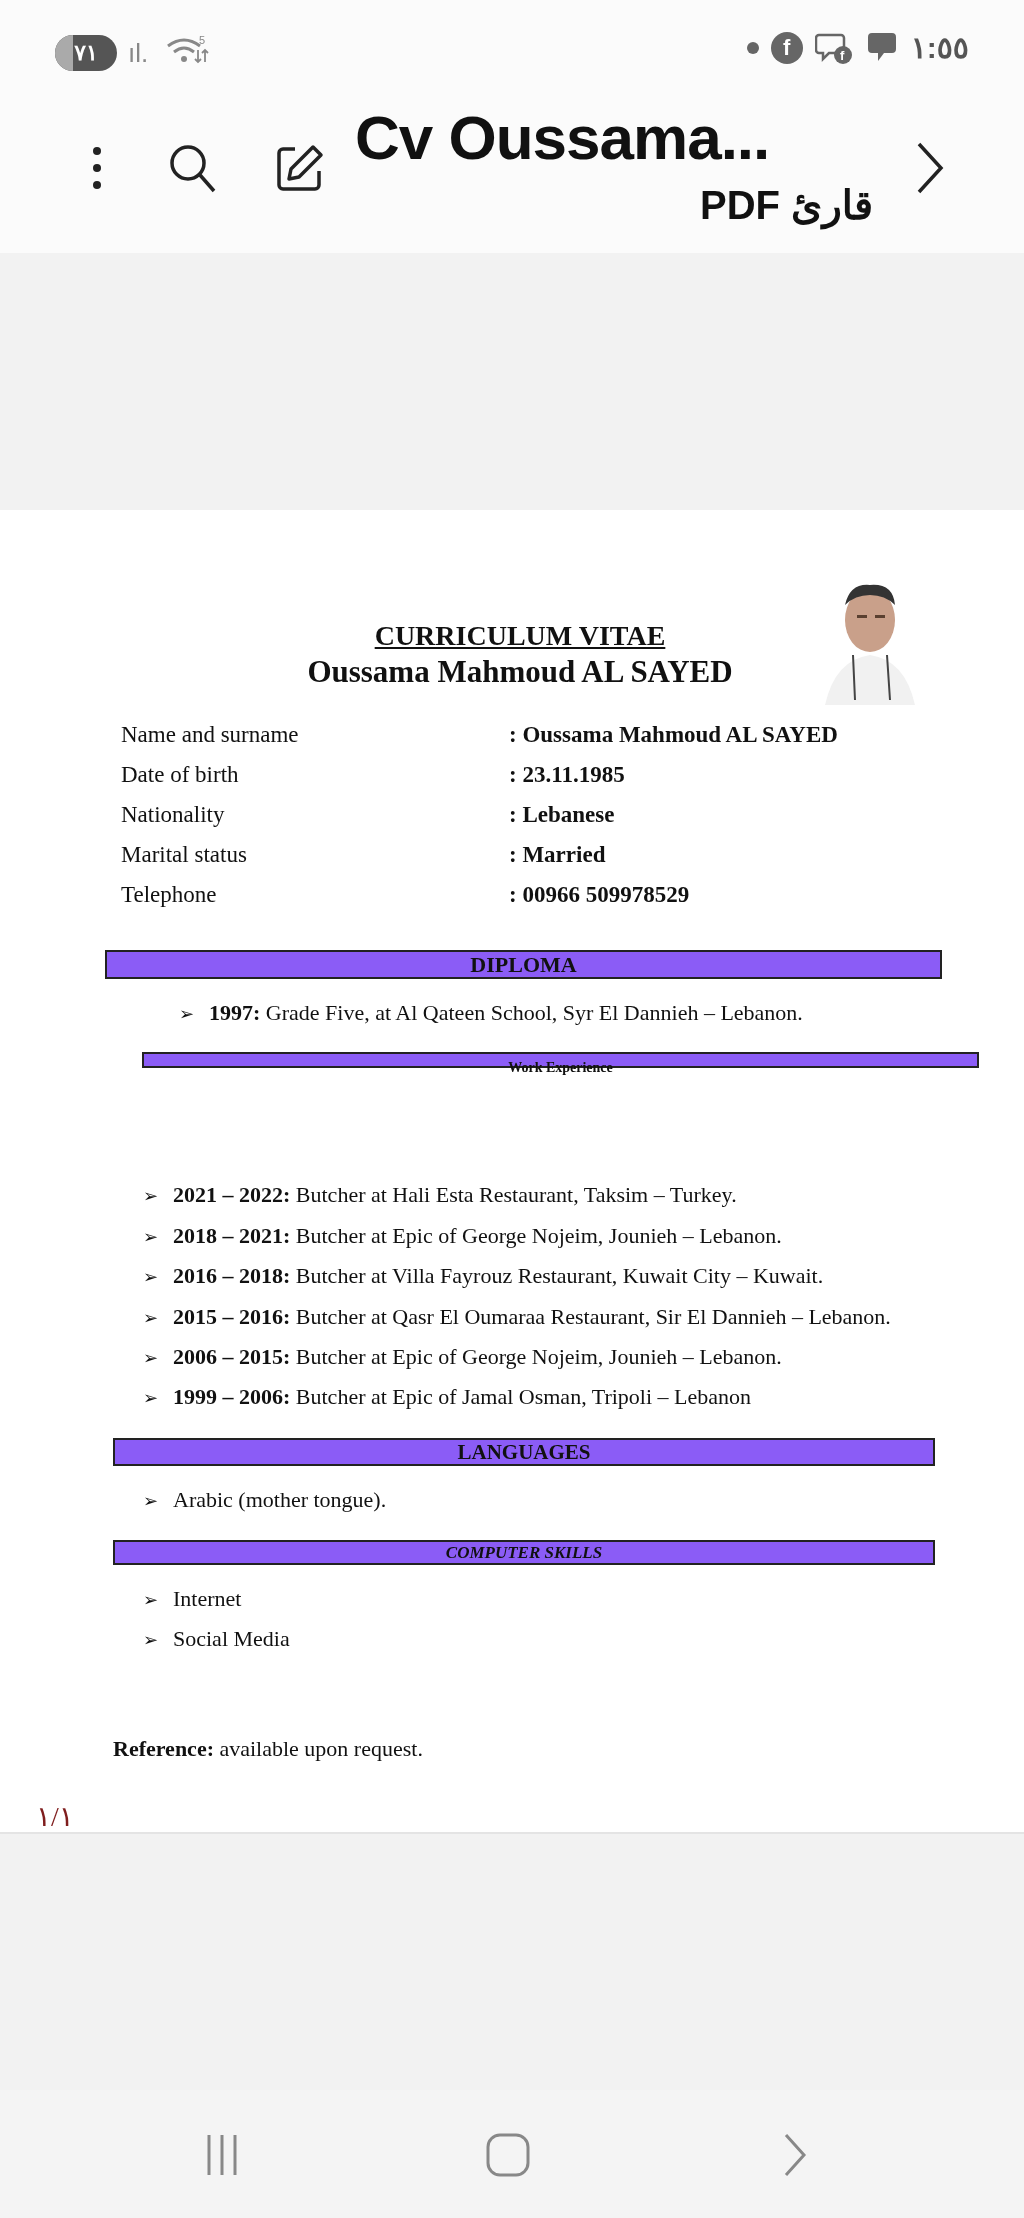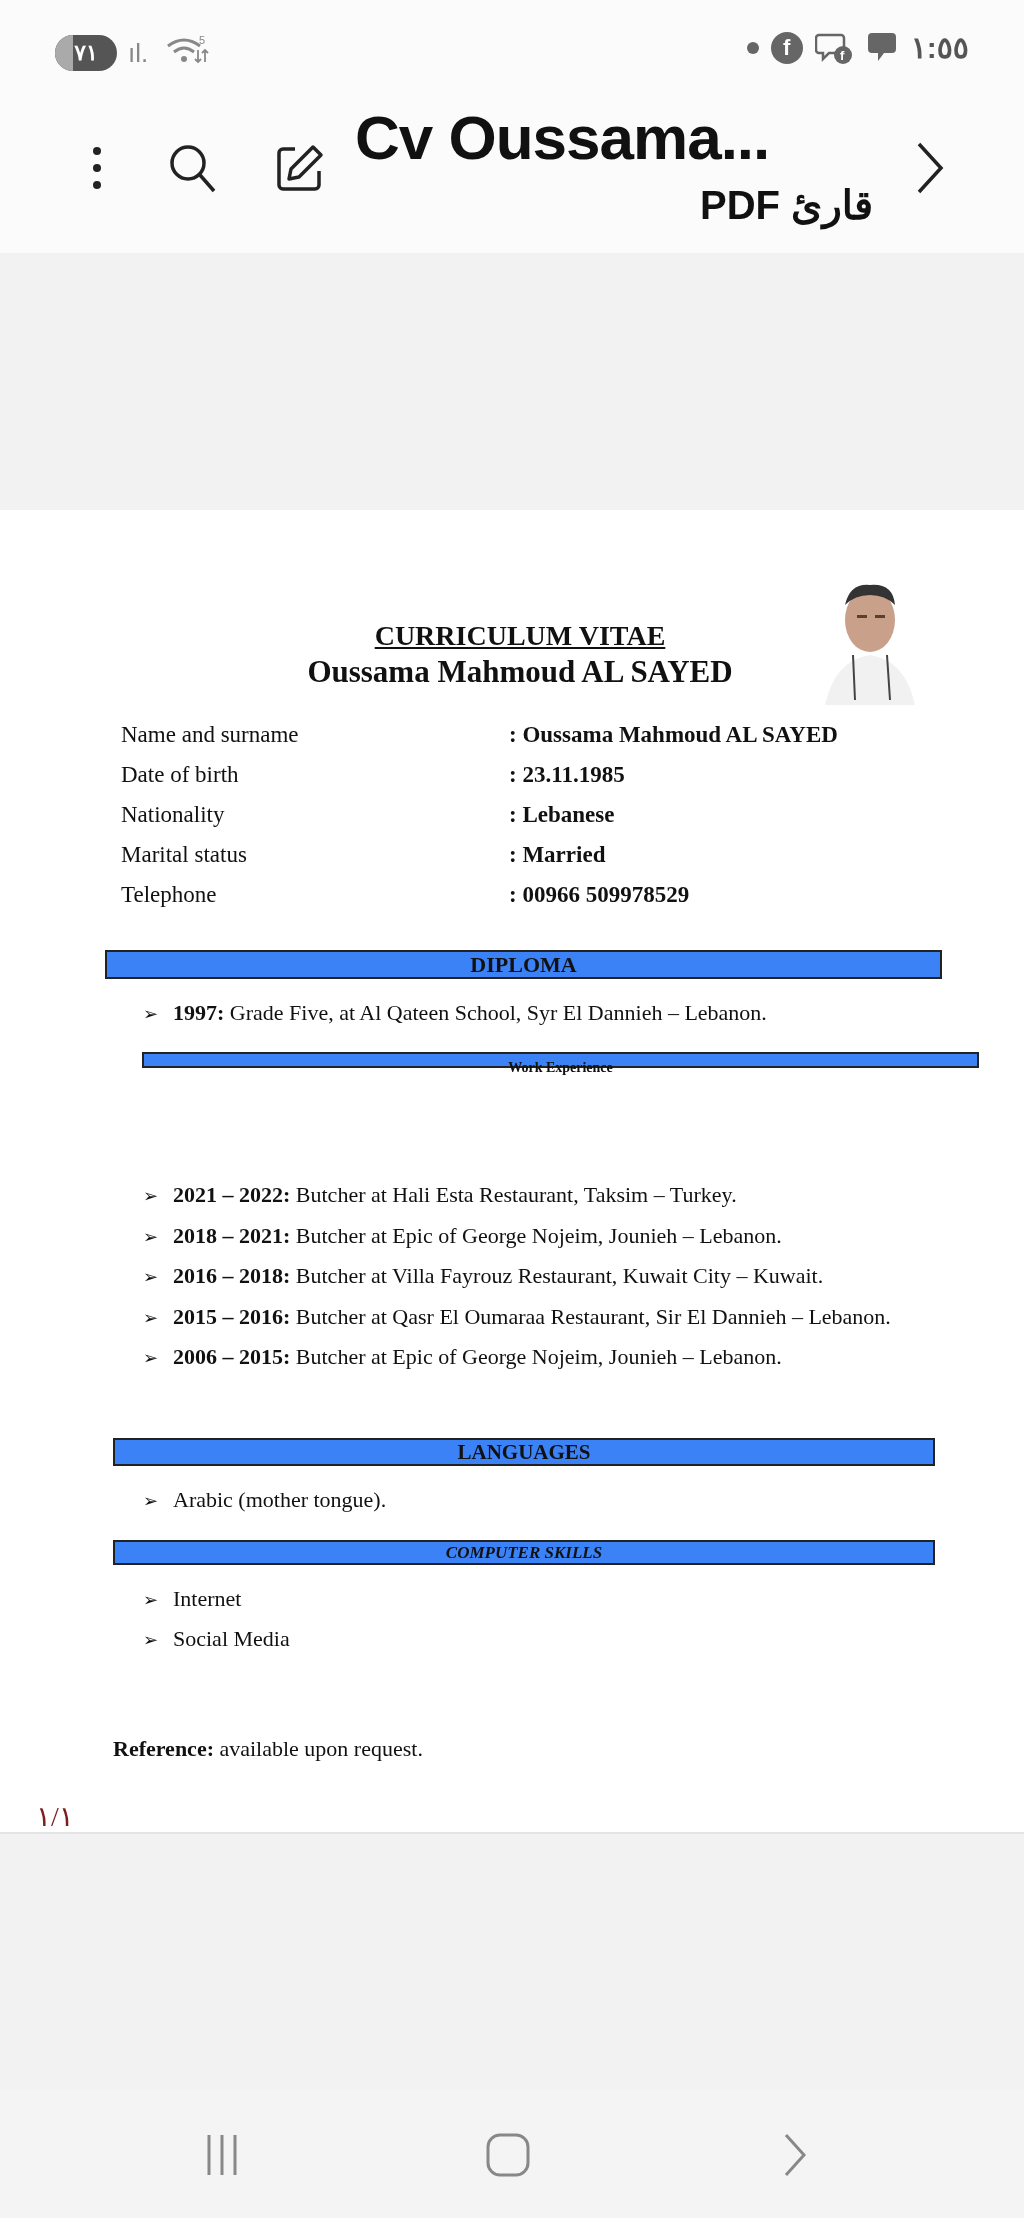--- a/index.html
+++ b/index.html
@@ -19,21 +19,21 @@
   .subtitle { position:absolute; left:700px; top:72px; font-size:40px; font-weight:bold; color:#111; white-space:nowrap; direction:rtl; }
   .viewer-gray { position:absolute; left:0; top:253px; width:1024px; height:257px; background:#f2f2f2; }
   .page { position:absolute; left:0; top:510px; width:1024px; height:1322px; background:#fff; border-bottom:2px solid #e4e4e4; }
   .doc { font-family:"Liberation Serif", serif; color:#111; }
   .cv-title { position:absolute; left:0; width:1040px; top:110px; text-align:center; font-size:28px; font-weight:bold; text-decoration:underline; }
   .cv-name { position:absolute; left:0; width:1040px; top:144px; text-align:center; font-size:31px; font-weight:bold; }
   .photo { position:absolute; left:815px; top:65px; width:110px; height:130px; }
   .info-row { position:absolute; left:121px; font-size:23px; width:820px; }
   .info-row .lbl { position:absolute; left:0; }
   .info-row .val { position:absolute; left:388px; font-weight:bold; white-space:nowrap; }
-  .bar { position:absolute; background:#3b82f6; border:2px solid #222; box-sizing:border-box; text-align:center; font-weight:bold; font-family:"Liberation Serif", serif; color:#111; }
+  .bar { position:absolute; background:#8b5cf6; border:2px solid #222; box-sizing:border-box; text-align:center; font-weight:bold; font-family:"Liberation Serif", serif; color:#111; }
   .item { position:absolute; left:143px; font-size:22px; white-space:nowrap; font-family:"Liberation Serif", serif; color:#111; }
   .item .arrow { display:inline-block; width:30px; font-size:18px; }
   .item b { font-weight:bold; }
   .pagenum { position:absolute; left:36px; top:1290px; color:#7f1d1d; font-size:28px; }
   .navbar { position:absolute; left:0; top:2090px; width:1024px; height:128px; background:#f4f4f4; }
   .nav-btn { position:absolute; top:40px; width:60px; height:50px; display:flex; align-items:center; justify-content:center; }
 </style>
 </head>
 <body>
 
@@ -124,39 +124,42 @@
   <div class="info-row" style="top:332px;">
     <span class="lbl">Marital status</span>
     <span class="val">: Married</span>
   </div>
   <div class="info-row" style="top:372px;">
     <span class="lbl">Telephone</span>
     <span class="val">: 00966 509978529</span>
   </div>
 
   <div class="bar" style="left:105px; top:440px; width:837px; height:29px; font-size:22px; line-height:26px;">DIPLOMA</div>
-  <div class="item" style="top:490px;">
+  <div class="item" style="top:490px;margin-left:36px;">
     <span class="arrow">➢</span><b>1997:</b><span> Grade Five, at Al Qateen School, Syr El Dannieh – Lebanon.</span>
   </div>
 
   <div class="bar" style="left:105px; top:542px; width:837px; height:16px; font-size:14px; line-height:27px;margin-left:37px;">Work Experience</div>
   <div class="item" style="top:672px;">
     <span class="arrow">➢</span><b>2021 – 2022:</b><span> Butcher at Hali Esta Restaurant, Taksim – Turkey.</span>
   </div>
   <div class="item" style="top:713px;">
     <span class="arrow">➢</span><b>2018 – 2021:</b><span> Butcher at Epic of George Nojeim, Jounieh – Lebanon.</span>
   </div>
   <div class="item" style="top:753px;">
     <span class="arrow">➢</span><b>2016 – 2018:</b><span> Butcher at Villa Fayrouz Restaurant, Kuwait City – Kuwait.</span>
   </div>
   <div class="item" style="top:794px;">
     <span class="arrow">➢</span><b>2015 – 2016:</b><span> Butcher at Qasr El Oumaraa Restaurant, Sir El Dannieh – Lebanon.</span>
   </div>
   <div class="item" style="top:834px;">
     <span class="arrow">➢</span><b>2006 – 2015:</b><span> Butcher at Epic of George Nojeim, Jounieh – Lebanon.</span>
+  </div>
+  <div class="item" style="top:874px;">
+    <span class="arrow">➢</span><b>1999 – 2006:</b><span> Butcher at Epic of Jamal Osman, Tripoli – Lebanon</span>
   </div>
 
   <div class="bar" style="left:113px; top:928px; width:822px; height:28px; font-size:21px; line-height:25px;">LANGUAGES</div>
   <div class="item" style="top:977px;">
     <span class="arrow">➢</span><span>Arabic (mother tongue).</span>
   </div>
 
   <div class="bar" style="left:113px; top:1030px; width:822px; height:25px; font-size:17px; line-height:22px;font-style:italic;">COMPUTER SKILLS</div>
   <div class="item" style="top:1076px;">
     <span class="arrow">➢</span><span>Internet</span>

